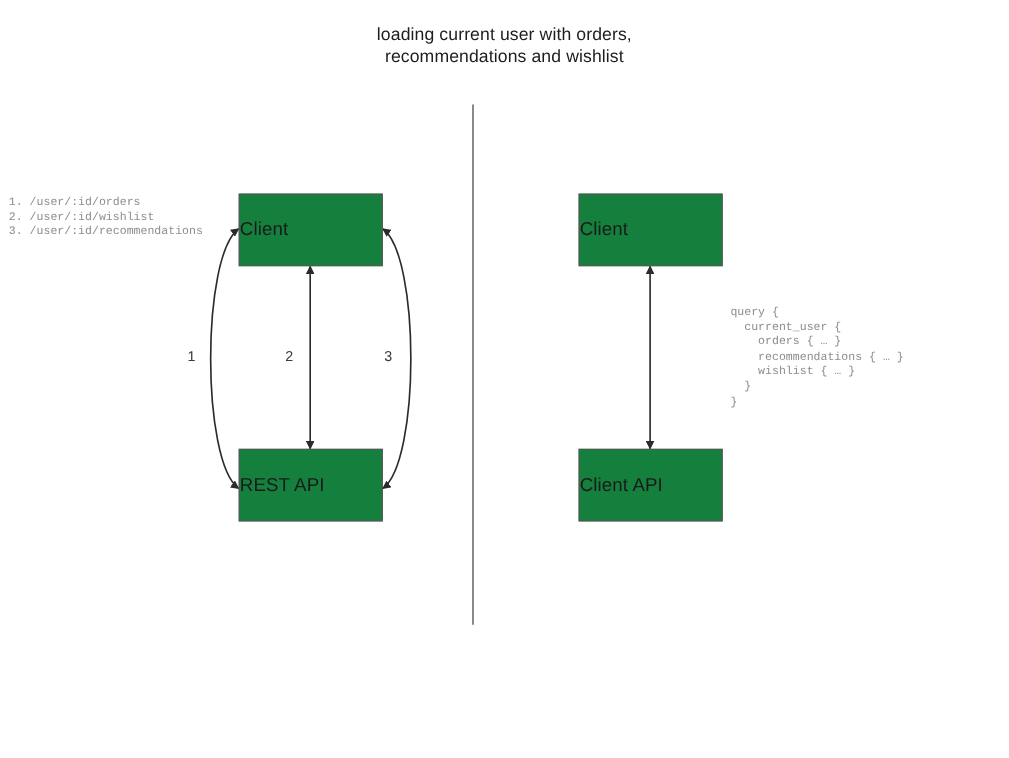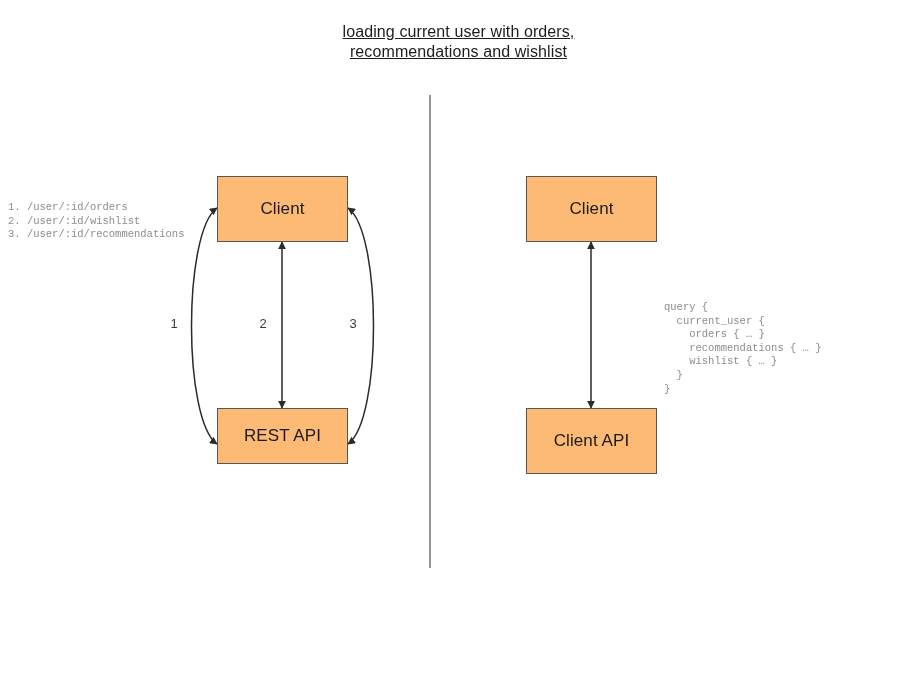--- a/index.html
+++ b/index.html
@@ -27,37 +27,35 @@
     position: absolute;
     left: 0;
     top: 22px;
     width: 917px;
     text-align: center;
     font-size: 16px;
     line-height: 20px;
     color: #1d1d1d;
     white-space: pre-line;
     letter-spacing: 0.1px;
-    text-decoration: underline;
   }
   
   .node {
     position: absolute;
     box-sizing: border-box;
-    background: #fdba74;
+    background: #15803d;
     border: 1.4px solid #565656;
     display: flex;
     align-items: center;
-    justify-content: center;
     font-size: 17px;
     color: #1a1a1a;
     letter-spacing: 0.1px;
   }
   #node-client-rest  { left: 217px; top: 176px; width: 131px; height: 66px; }
-  #node-rest-api     { left: 217px; top: 408px; width: 131px; height: 56px; }
+  #node-rest-api     { left: 217px; top: 408px; width: 131px; height: 66px; }
   #node-client-gql   { left: 526px; top: 176px; width: 131px; height: 66px; }
   #node-graphql-api  { left: 526px; top: 408px; width: 131px; height: 66px; }
 
   
   .edge-label {
     position: absolute;
     font-size: 13px;
     color: #3a3a3a;
     text-align: center;
     width: 20px;
@@ -67,21 +65,20 @@
   #edge-label-3 { left: 343px; top: 316px; }
 
   
   .code-note {
     position: absolute;
     font-family: "Liberation Mono", "DejaVu Sans Mono", monospace;
     font-size: 10.5px;
     line-height: 13.6px;
     color: #8d8d8d;
     white-space: pre;
-    margin-top: 23px;
   }
   #rest-endpoint-list { left: 8px; top: 178px; }
   #graphql-query      { left: 664px; top: 278px; font-family: Liberation Mono, monospace; }
 </style>
 </head>
 <body>
 
 <svg id="canvas" viewBox="0 0 917 689" xmlns="http://www.w3.org/2000/svg">
   <defs>
     <marker id="arrow-end" viewBox="0 0 10 10" refX="9" refY="5" markerWidth="5.2" markerHeight="5.2" orient="auto-start-reverse">

